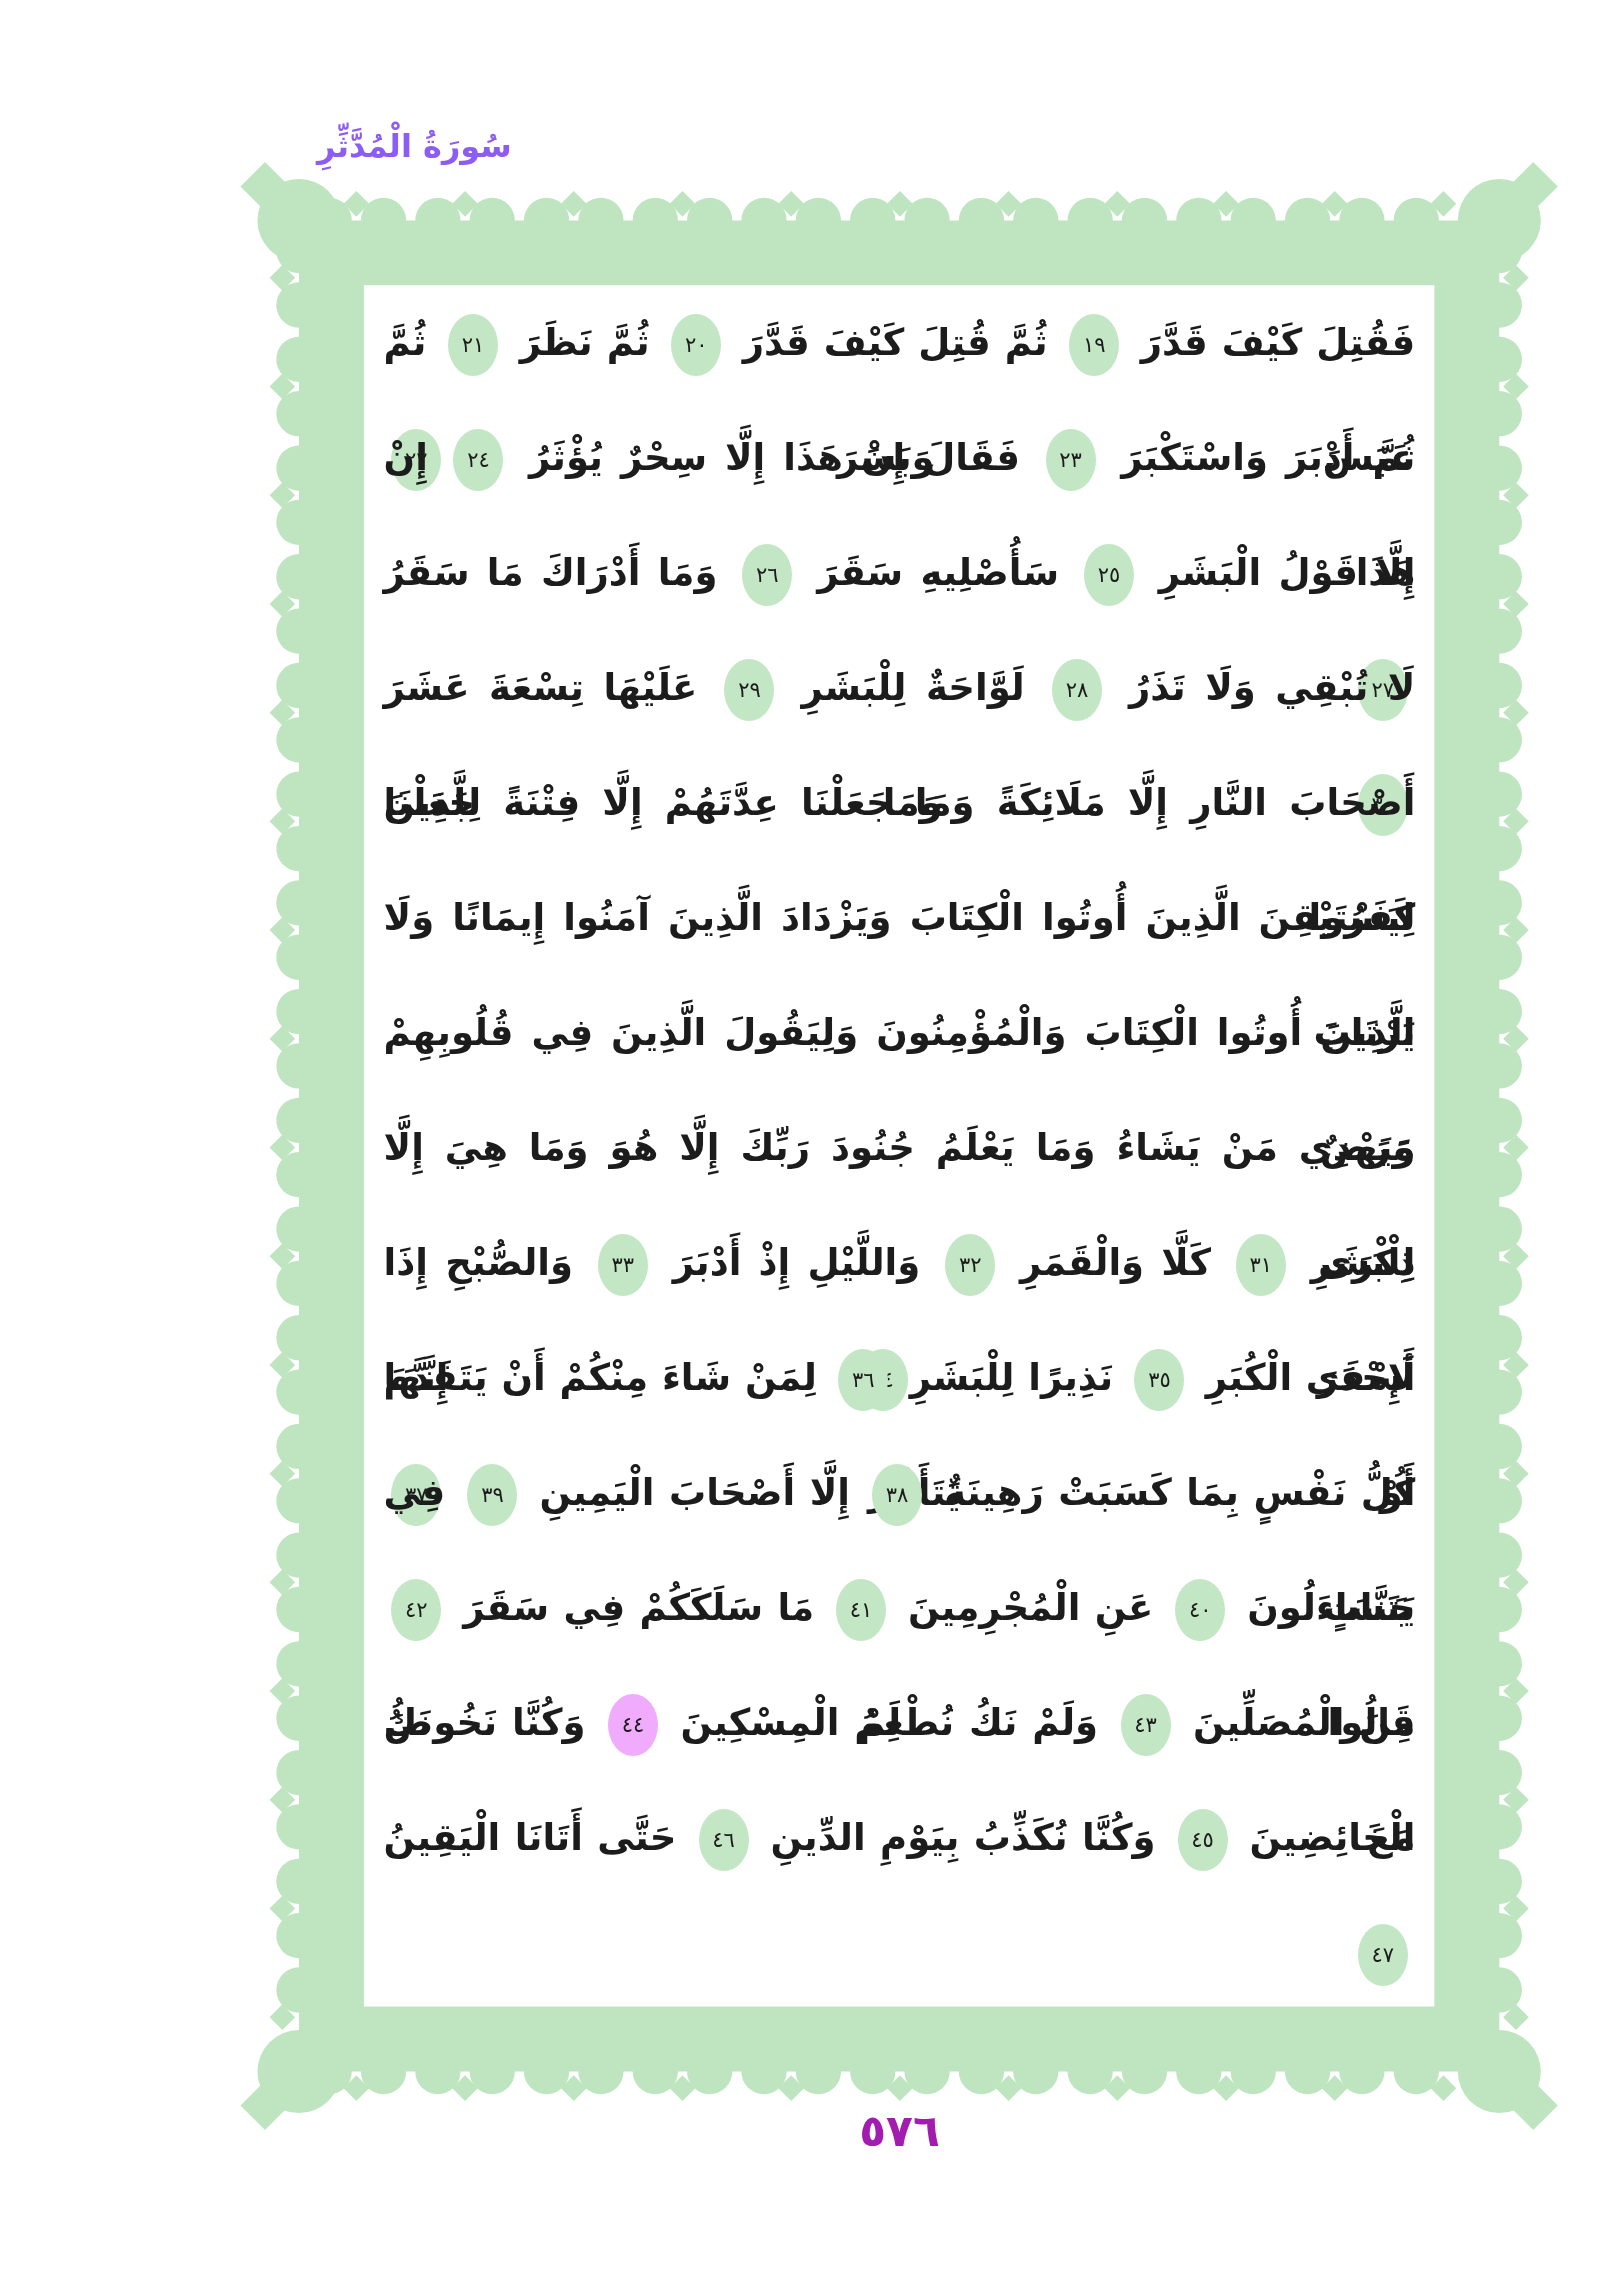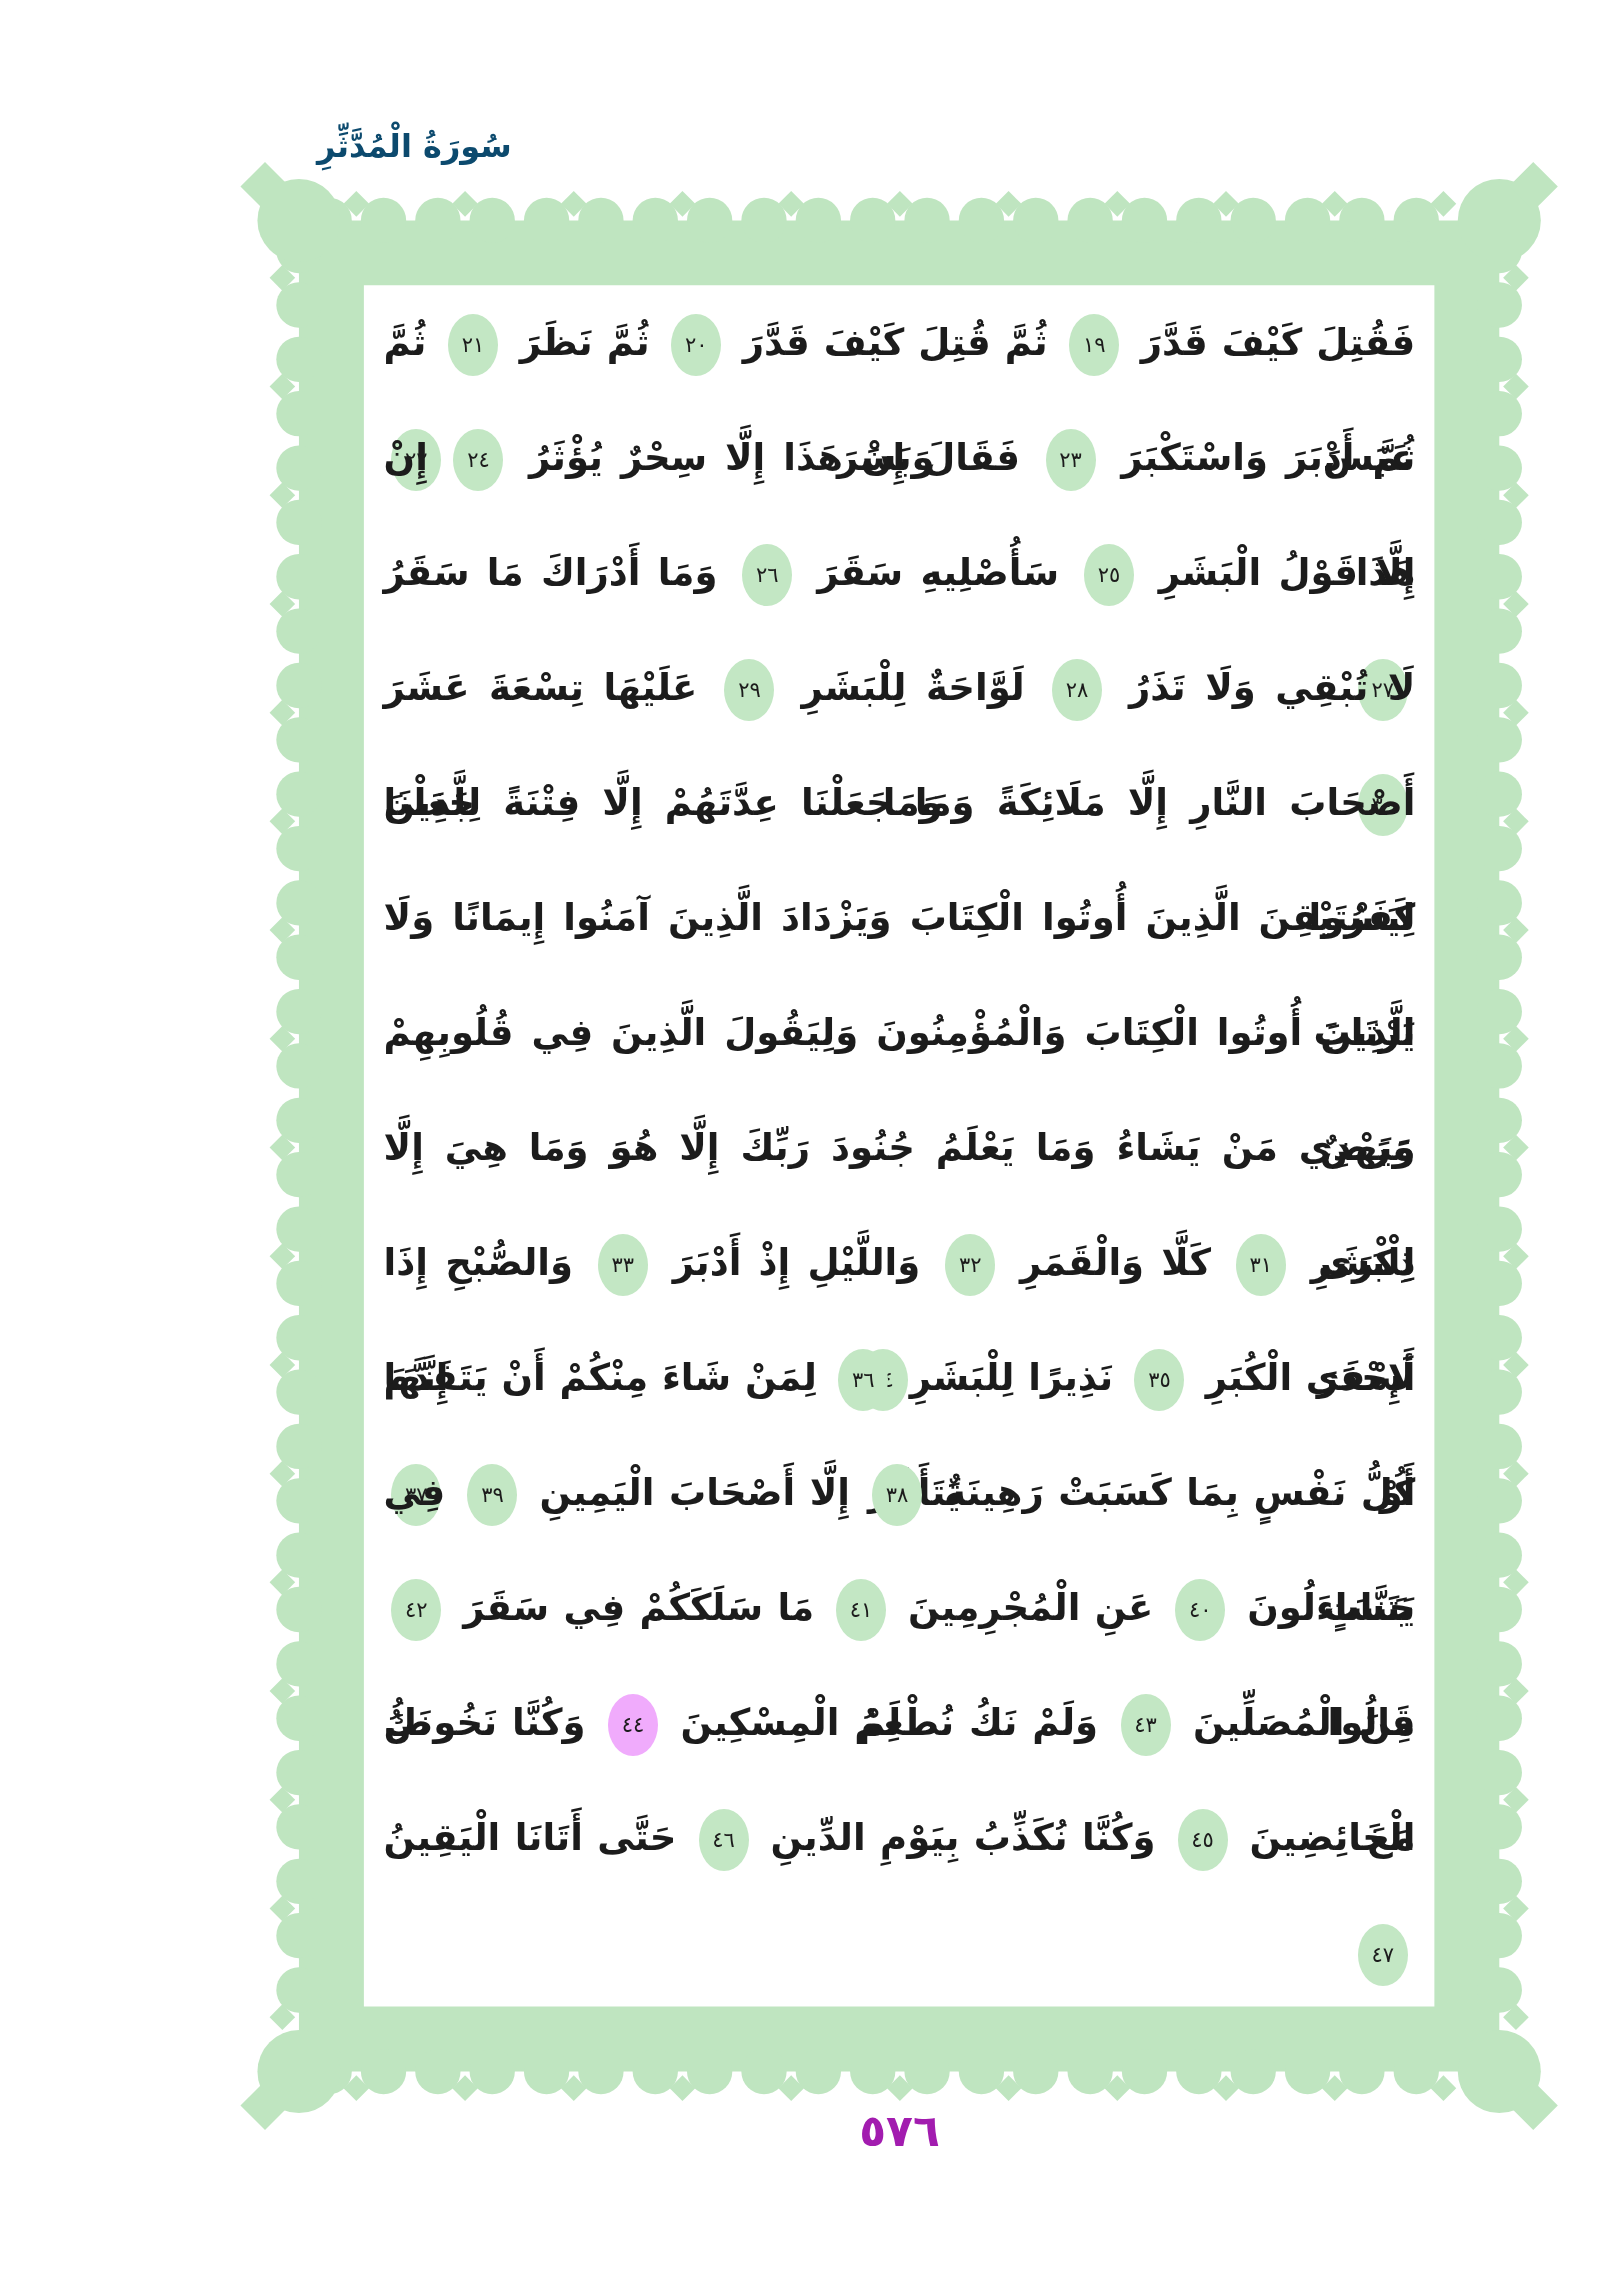--- a/index.html
+++ b/index.html
@@ -9,21 +9,21 @@
     background:#ffffff;
     overflow:hidden;
     font-family:"DejaVu Sans", sans-serif;
     color:#1c1c1c;
   }
   .hdr{
     position:absolute;
     font-weight:bold;
     direction:rtl;
     white-space:nowrap;
-    color:#0c4a6e;
+    color:#8b5cf6;
   }
   .hdr-juz{ top:113px; right:82px; font-size:36px; }
   .hdr-surah{ top:127px; left:317px; font-size:32px; }
   #frame-svg{ position:absolute; left:0; top:0; }
   .text-area{
     position:absolute;
     left:364px; top:285px;
     width:1071px; height:1722px;
     padding:0 19.6px;
     box-sizing:border-box;

